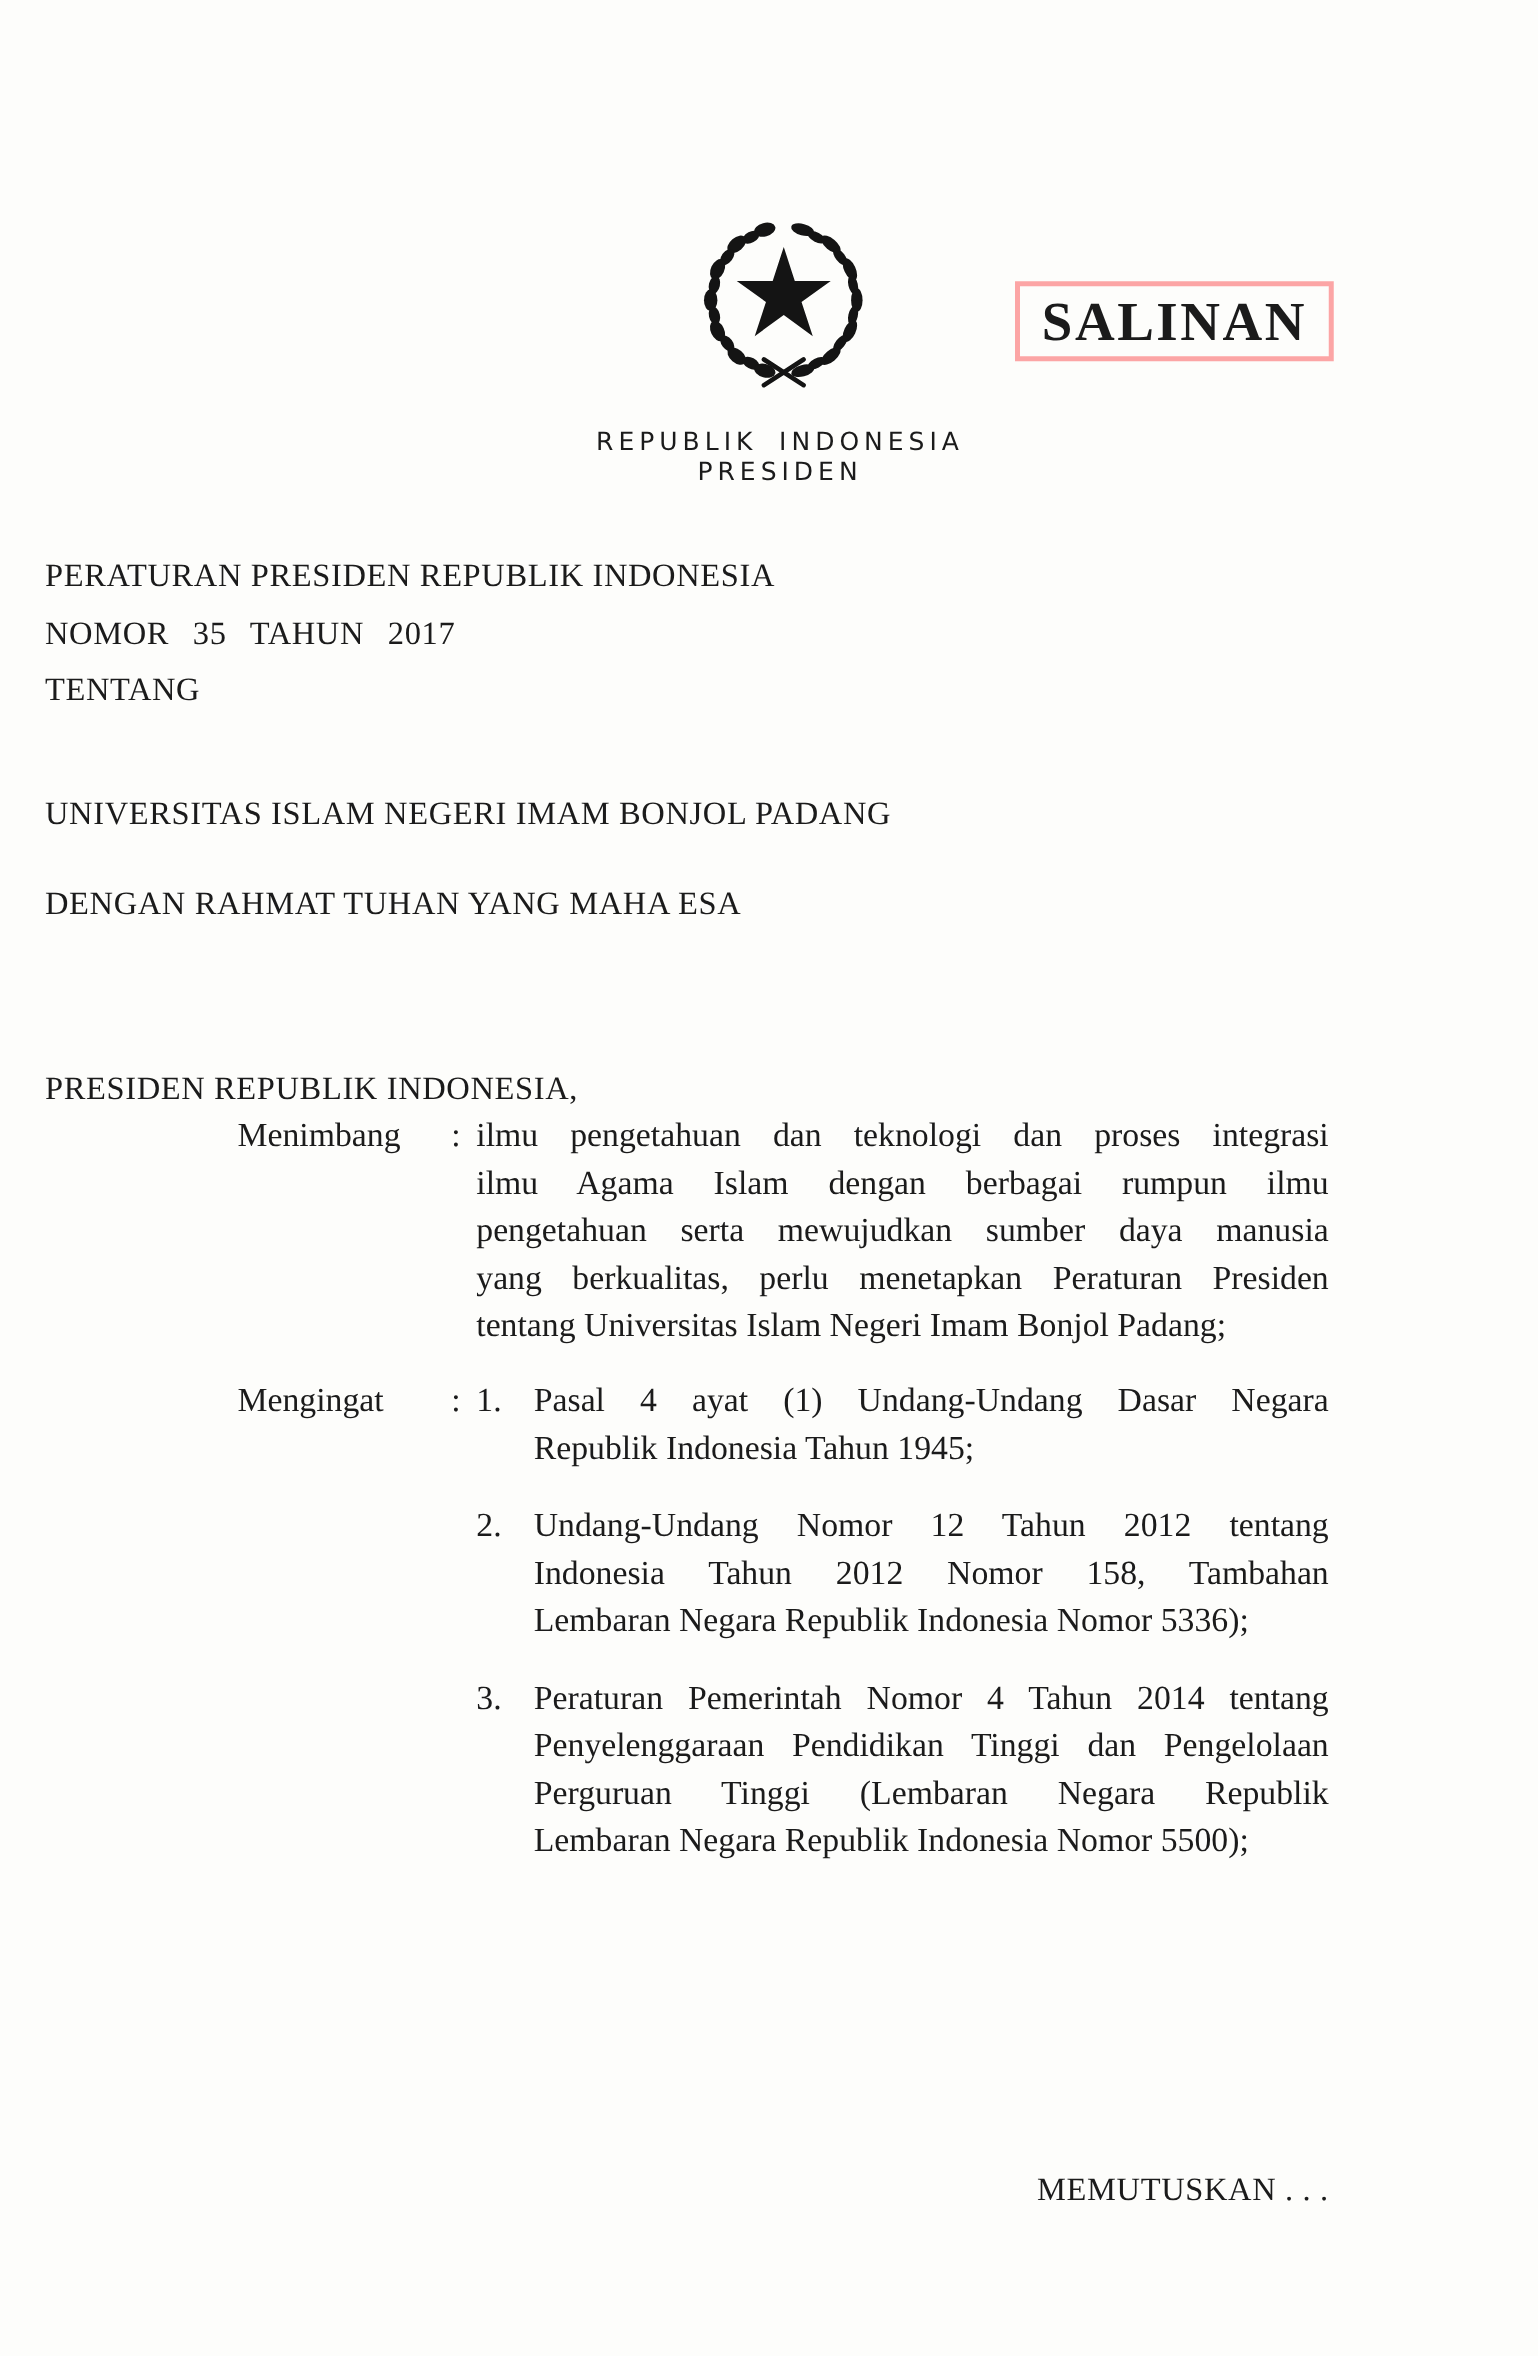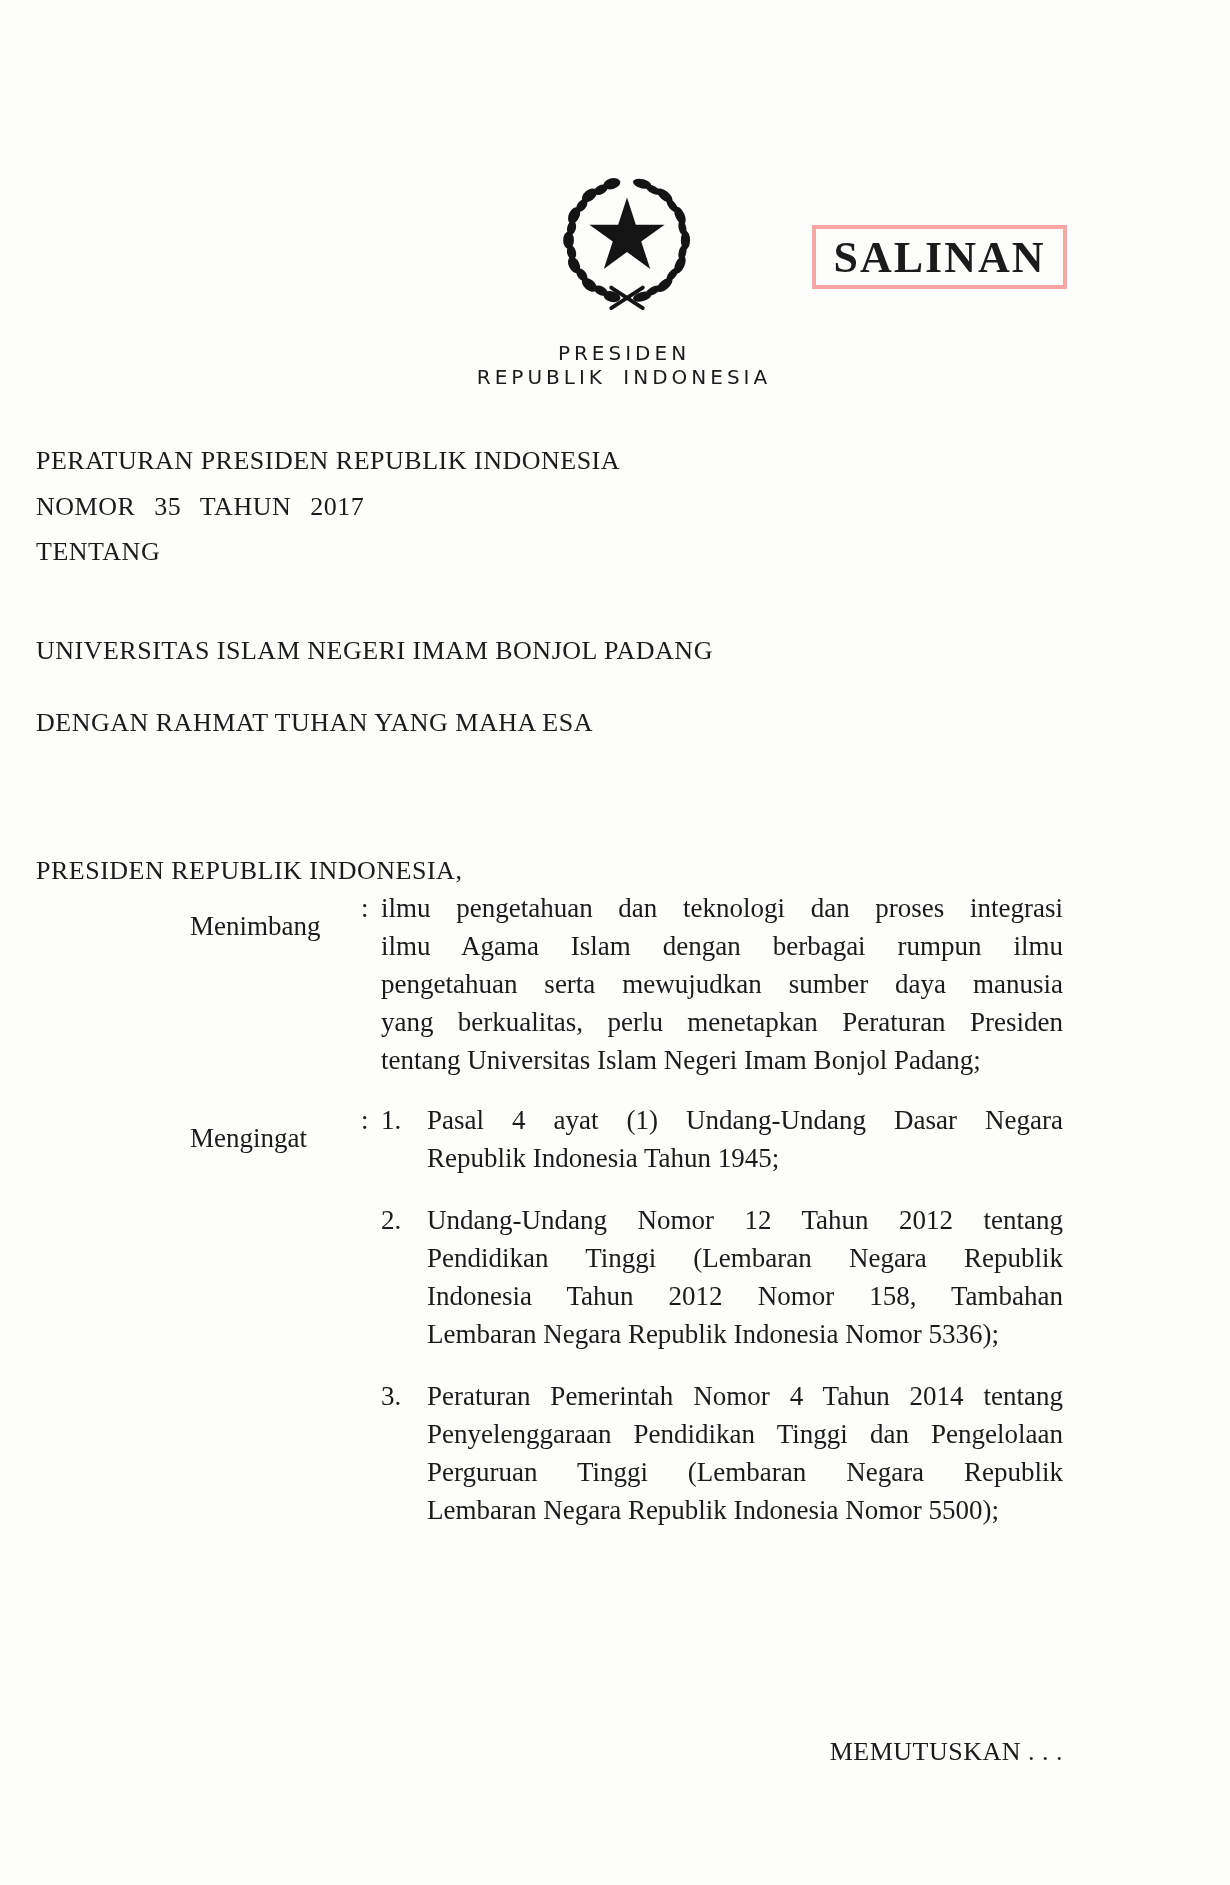--- a/index.html
+++ b/index.html
@@ -43,21 +43,21 @@
   .t4{top:638px;}
   .t5{top:710px;}
   .t6{top:858px;}
 
   
   .preamble{
     position:absolute;left:190px;top:889px;width:873px;
     font-size:27px;line-height:38px;
   }
   .prow{display:flex;align-items:flex-start;margin-bottom:22px;}
-  .plabel{width:171px;flex:none;margin-top:18px;}
+  .plabel{width:171px;flex:none;}
   .pcolon{width:20px;flex:none;}
   .pcontent{flex:1;min-width:0;}
   .jline{text-align:justify;text-align-last:justify;}
   .jlast{text-align:justify;text-align-last:left;}
   .litem{display:flex;align-items:flex-start;margin-bottom:24px;}
   .litem:last-child{margin-bottom:0;}
   .lnum{width:46px;flex:none;}
   .ltext{flex:1;min-width:0;}
 
   .continuation{
@@ -109,22 +109,22 @@
       <path d="M40,95 L60,82"></path>
       <path d="M60,95 L40,82"></path>
     </g>
   </svg>
 
   <div class="salinan">
     <span>SALINAN</span>
   </div>
 
   <div class="letterhead">
+    <div>REPUBLIK INDONESIA</div>
     <div>PRESIDEN</div>
-    <div>REPUBLIK INDONESIA</div>
   </div>
 
   <div class="cline t1">PERATURAN PRESIDEN REPUBLIK INDONESIA</div>
   <div class="cline t2">NOMOR 35 TAHUN 2017</div>
   <div class="cline t3">TENTANG</div>
   <div class="cline t4">UNIVERSITAS ISLAM NEGERI IMAM BONJOL PADANG</div>
   <div class="cline t5">DENGAN RAHMAT TUHAN YANG MAHA ESA</div>
   <div class="cline t6">PRESIDEN REPUBLIK INDONESIA,</div>
 
   <div class="preamble">
@@ -151,21 +151,20 @@
           <div class="ltext">
             <div class="jline">Pasal 4 ayat (1) Undang-Undang Dasar Negara</div>
             <div class="jlast">Republik Indonesia Tahun 1945;</div>
           </div>
         </div>
 
         <div class="litem">
           <div class="lnum">2.</div>
           <div class="ltext">
             <div class="jline">Undang-Undang Nomor 12 Tahun 2012 tentang</div>
-            <div class="jline">Pendidikan Tinggi (Lembaran Negara Republik</div>
             <div class="jline">Indonesia Tahun 2012 Nomor 158, Tambahan</div>
             <div class="jlast">Lembaran Negara Republik Indonesia Nomor 5336);</div>
           </div>
         </div>
 
         <div class="litem">
           <div class="lnum">3.</div>
           <div class="ltext">
             <div class="jline">Peraturan Pemerintah Nomor 4 Tahun 2014 tentang</div>
             <div class="jline">Penyelenggaraan Pendidikan Tinggi dan Pengelolaan</div>

